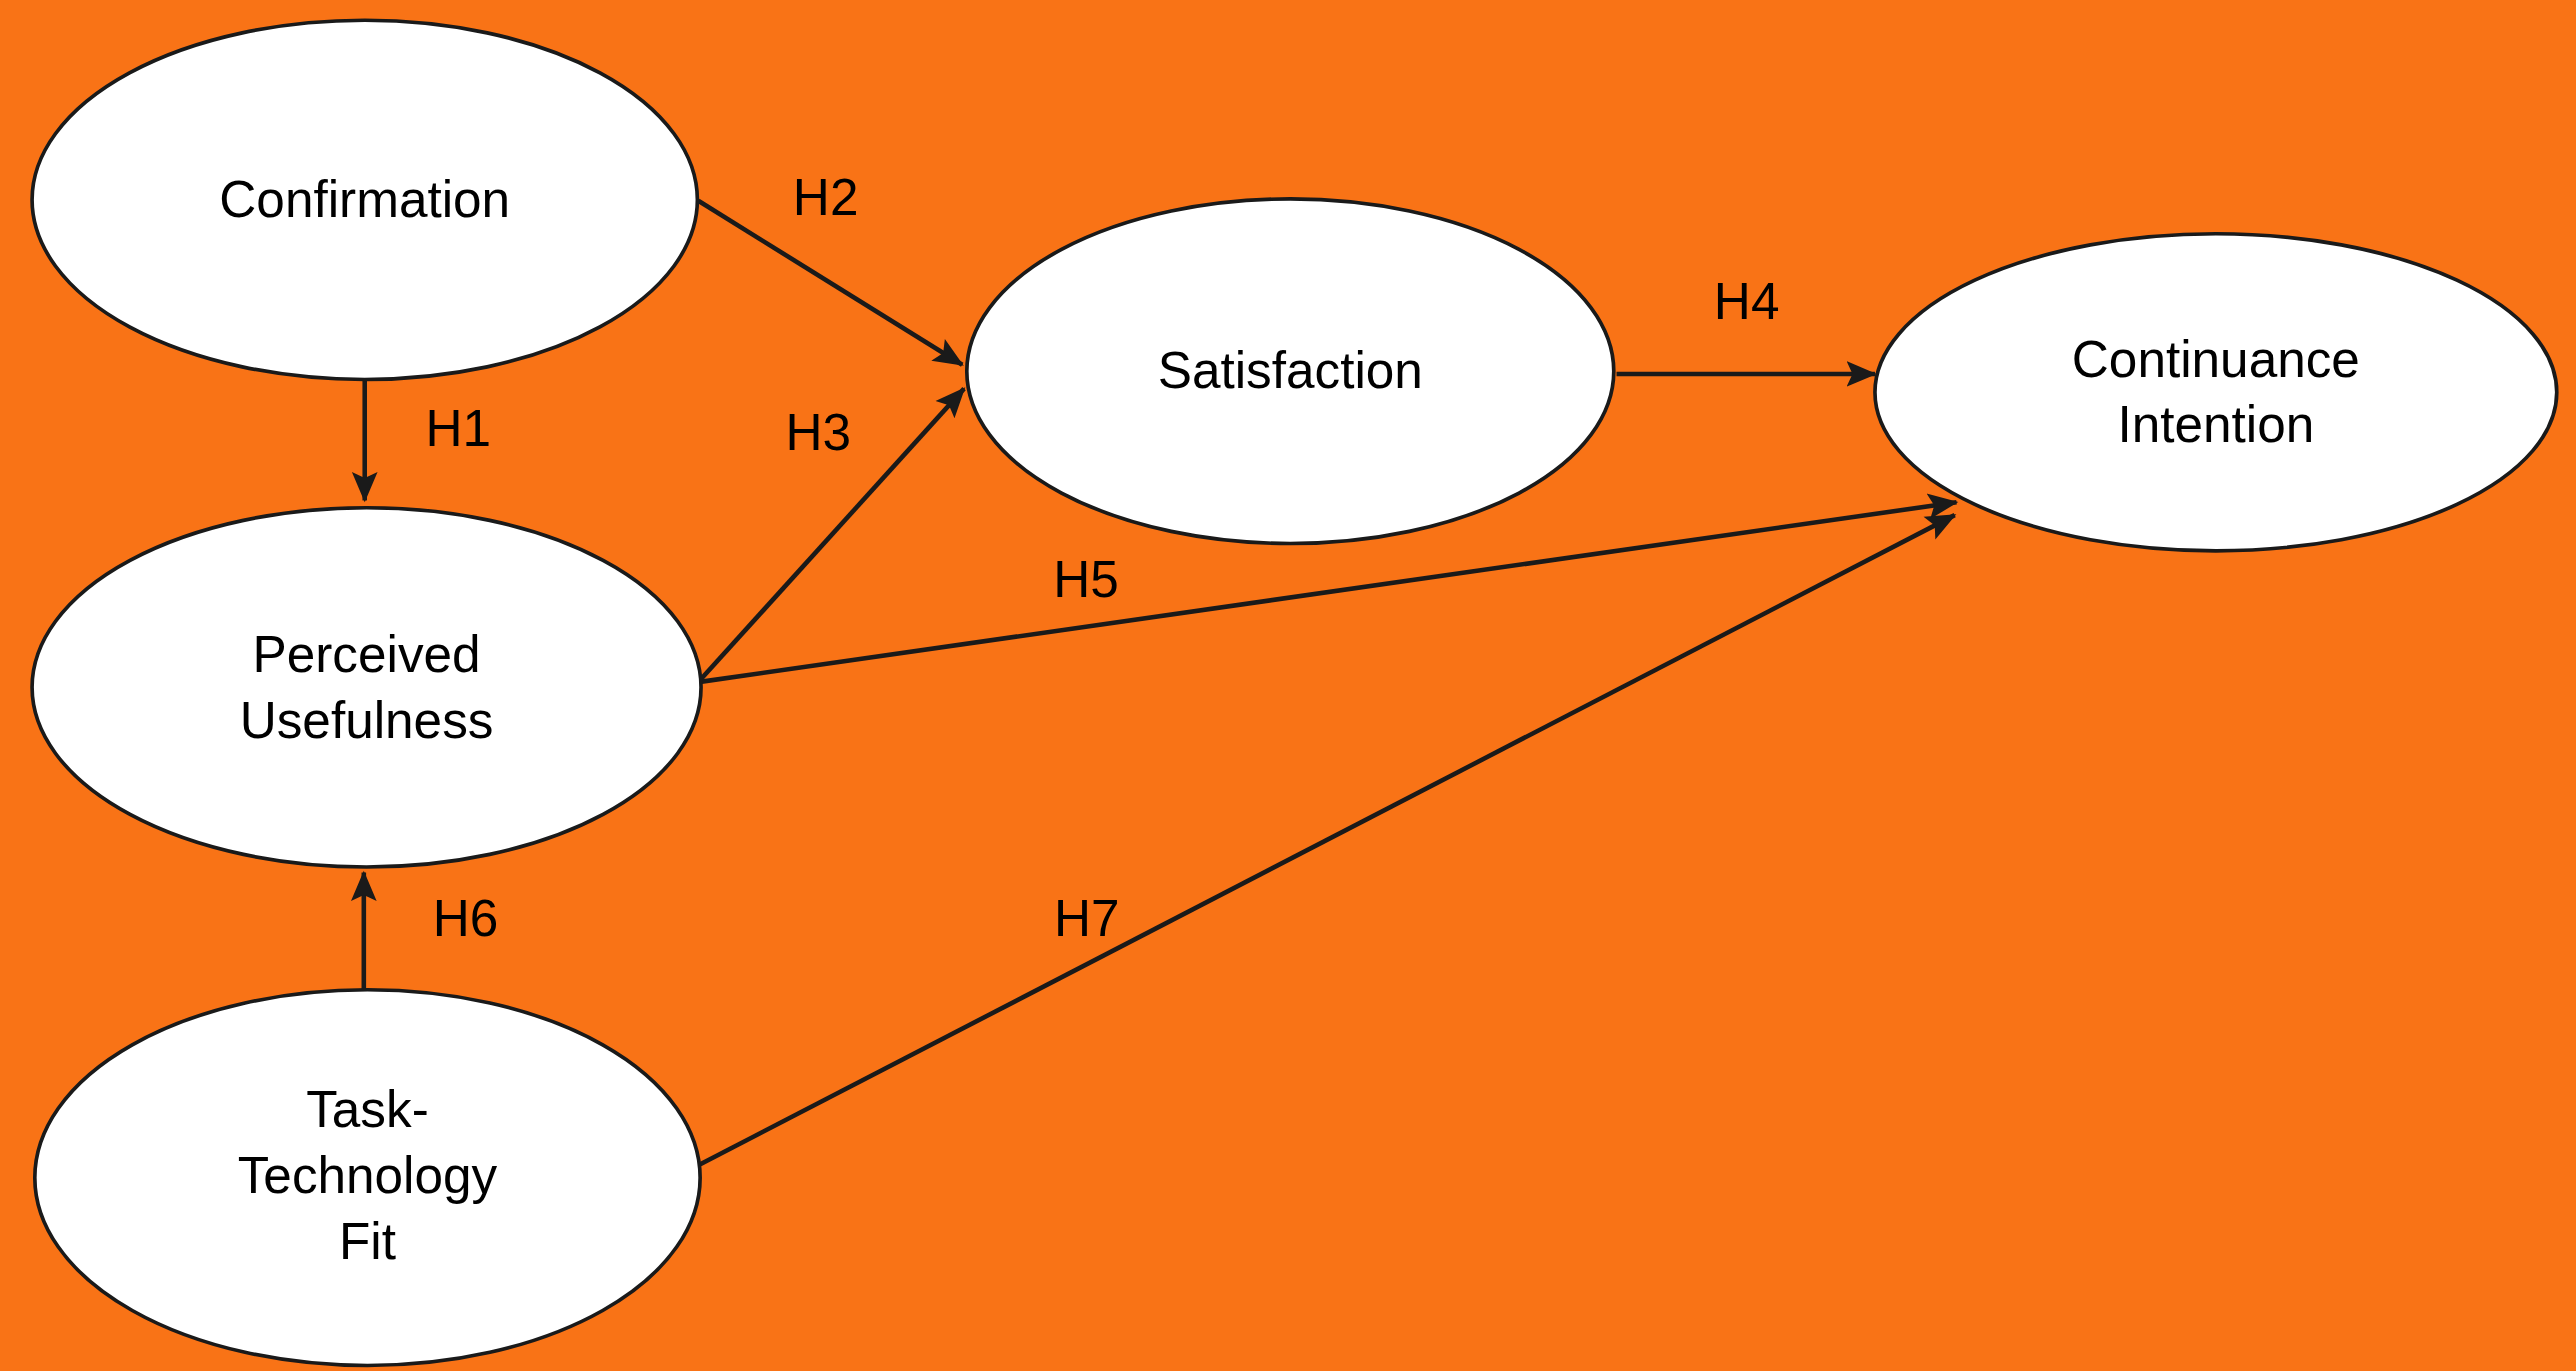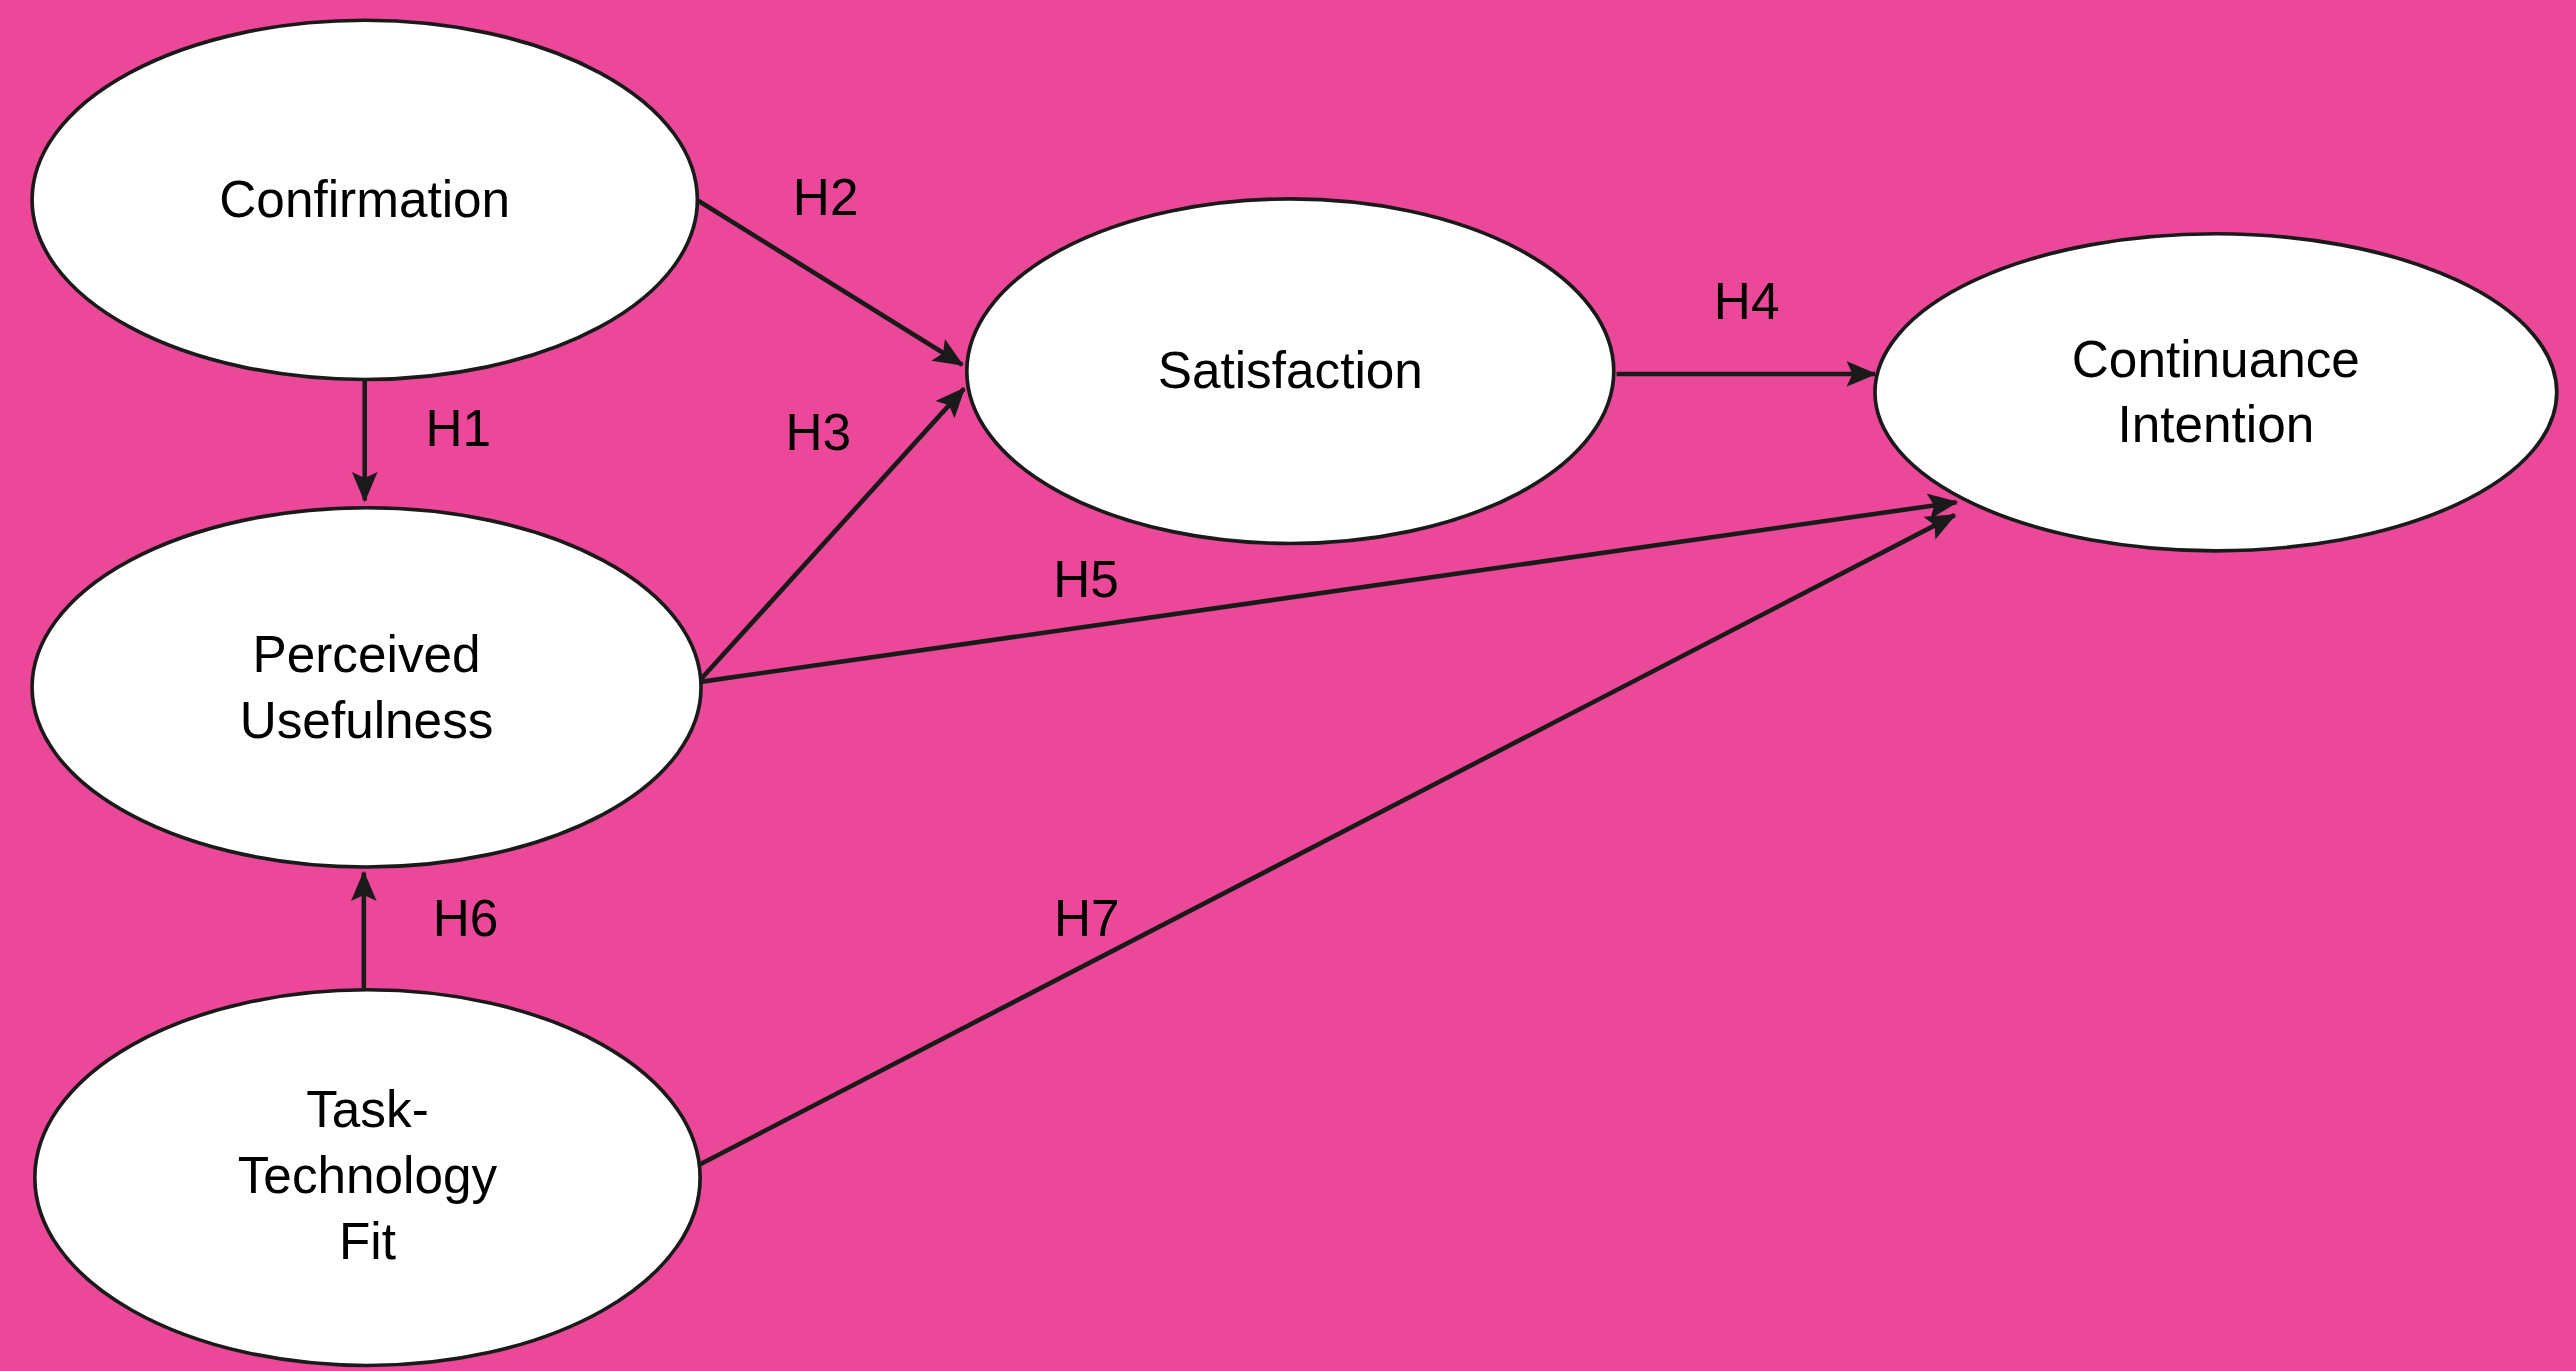--- a/index.html
+++ b/index.html
@@ -10,21 +10,21 @@
   body {
     width: 2576px;
     height: 1372px;
     font-family: "Liberation Sans", sans-serif;
     overflow: hidden;
   }
   #diagram-root {
     position: relative;
     width: 2576px;
     height: 1372px;
-    background: #ec4899;
+    background: #f97316;
   }
   svg.model-canvas {
     position: absolute;
     top: 0;
     left: 0;
     width: 2576px;
     height: 1372px;
     display: block;
   }
   .node-ellipse {

